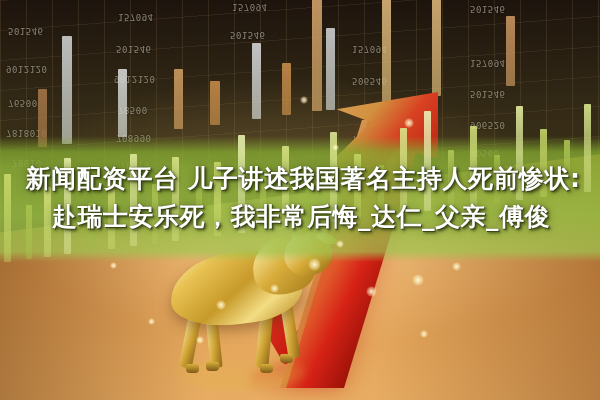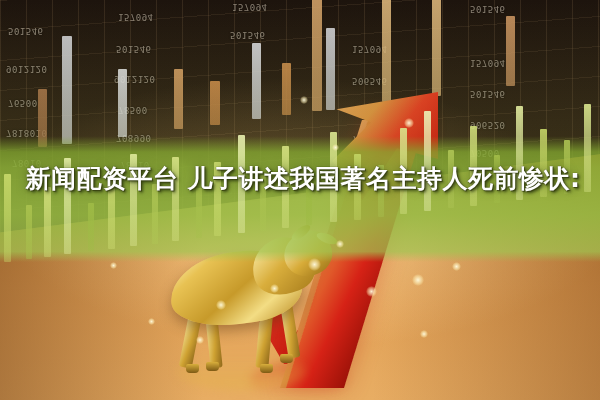--- a/index.html
+++ b/index.html
@@ -299,15 +299,16 @@
       <div class="bokeh" style="left: 412px; top: 274px; width: 12px; height: 12px;"></div>
       <div class="bokeh" style="left: 452px; top: 262px; width: 9px; height: 9px;"></div>
       <div class="bokeh" style="left: 420px; top: 330px; width: 8px; height: 8px;"></div>
       <div class="bokeh" style="left: 332px; top: 144px; width: 7px; height: 7px;"></div>
       <div class="bokeh" style="left: 300px; top: 96px; width: 8px; height: 8px;"></div>
       <div class="bokeh" style="left: 110px; top: 262px; width: 7px; height: 7px;"></div>
     </div>
 
   <div class="headline">
     <span class="hl-line l1">新闻配资平台 儿子讲述我国著名主持人死前惨状:</span>
+    <span class="hl-line l2">赴瑞士安乐死，我非常后悔_达仁_父亲_傅俊</span>
   </div>
 
 </div>
 
 </body></html>

